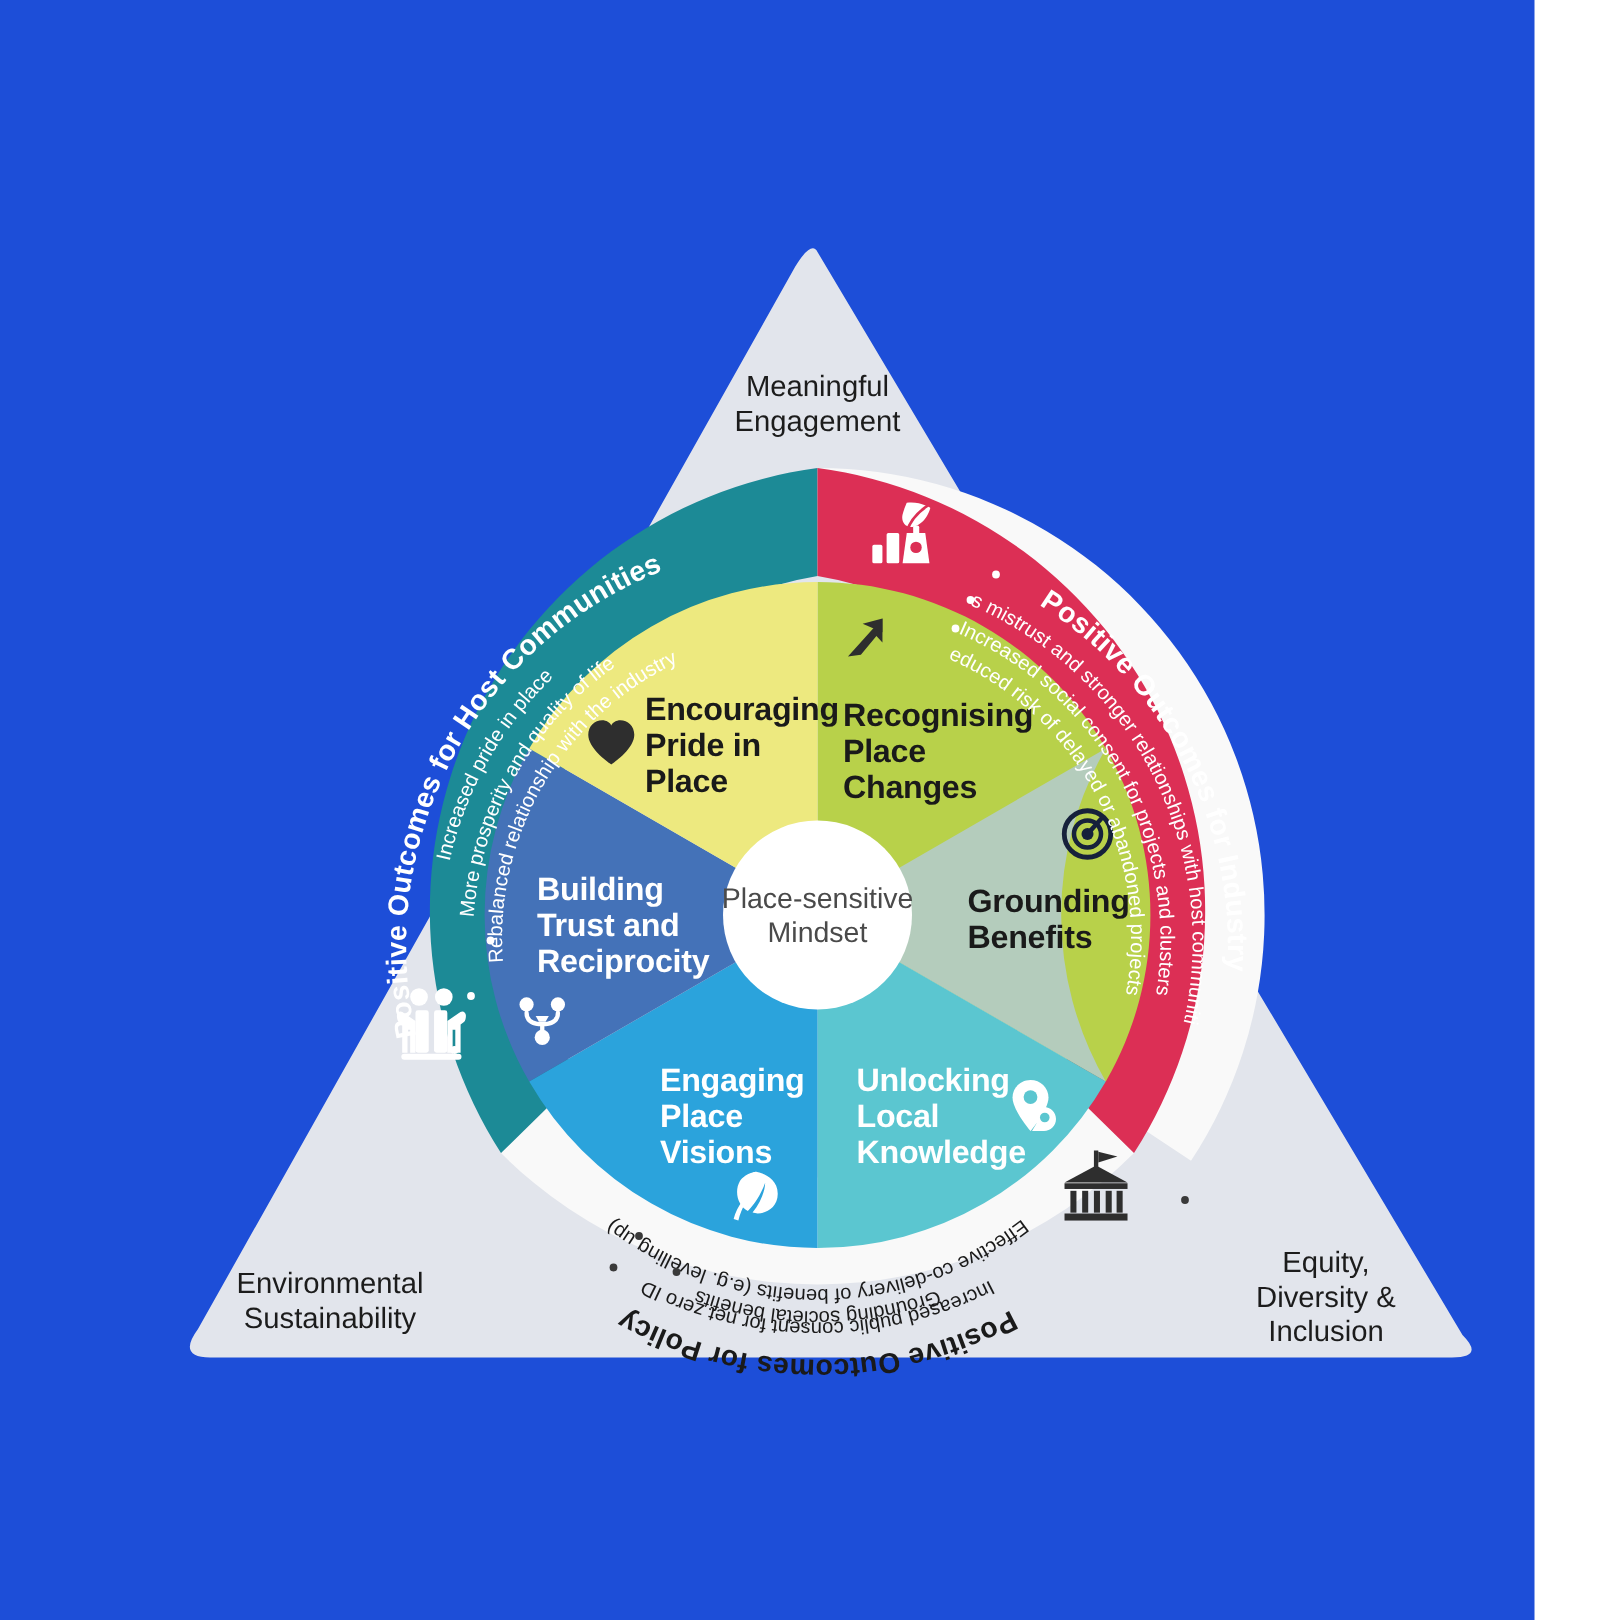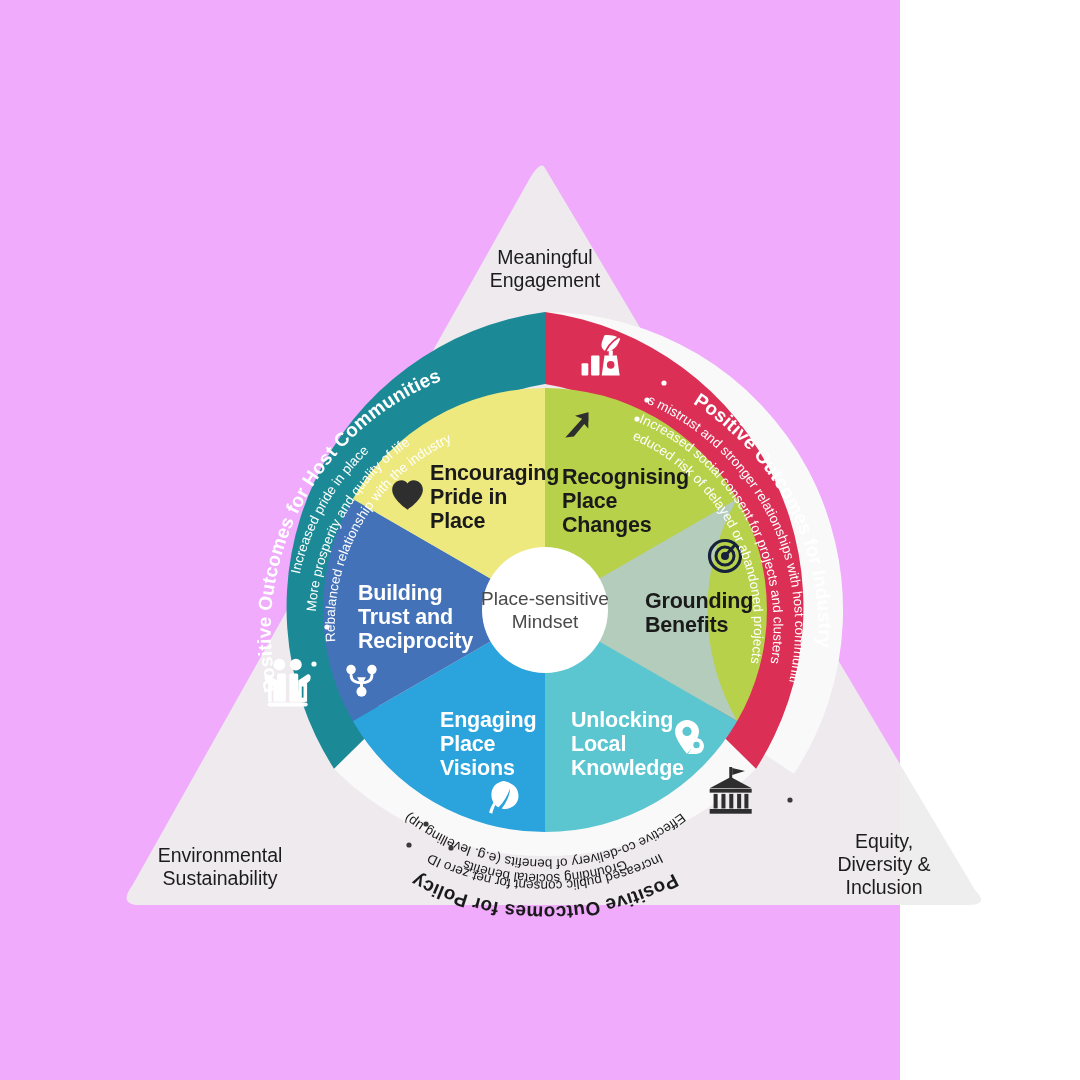--- a/index.html
+++ b/index.html
@@ -5,23 +5,23 @@
 <style>
   html, body {
     margin: 0; padding: 0;
     width: 1080px; height: 1080px;
     background: #ffffff;
     font-family: "Liberation Sans", sans-serif;
     overflow: hidden;
   }
   #stage {
     position: relative;
-    width: 900px;
+    width: 1023px;
     height: 1080px;
-    background: #f0abfc;
+    background: #1d4ed8;
   }
   svg#wheel { display: block; width: 1080px; height: 1080px; }
 
   text { font-family: "Liberation Sans", sans-serif; }
 
   .corner-label {
     font-size: 19.5px;
     fill: #1c1c1c;
     text-anchor: middle;
     font-weight: 400;

